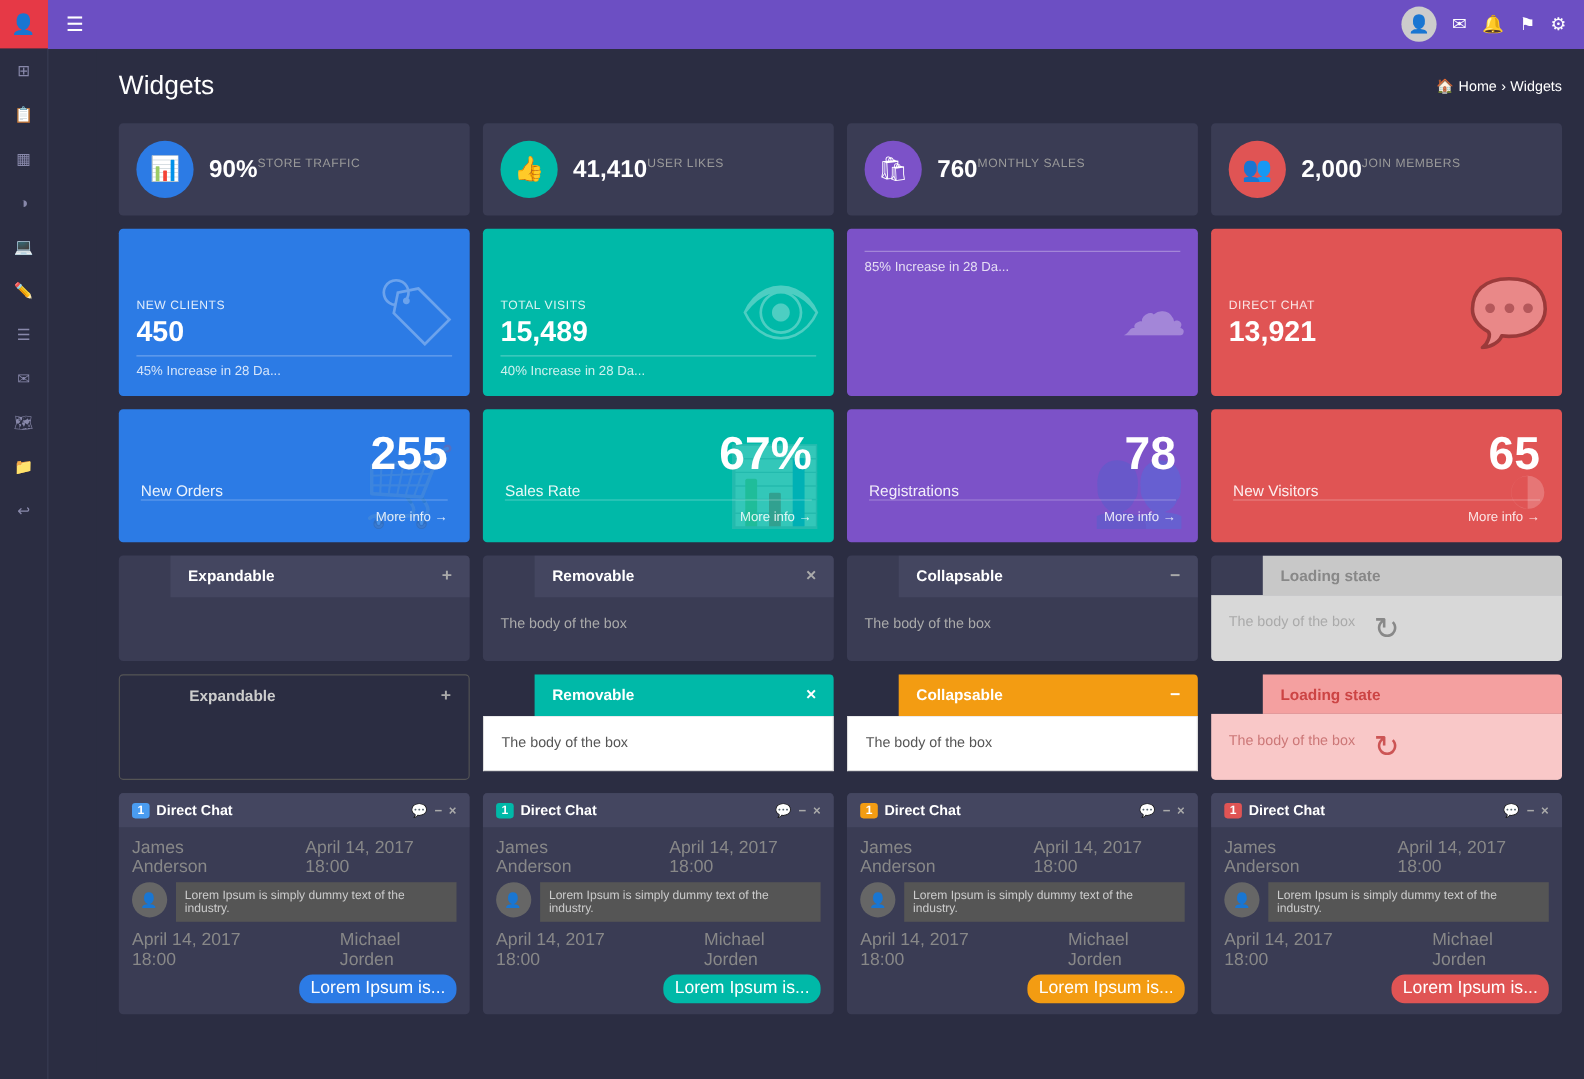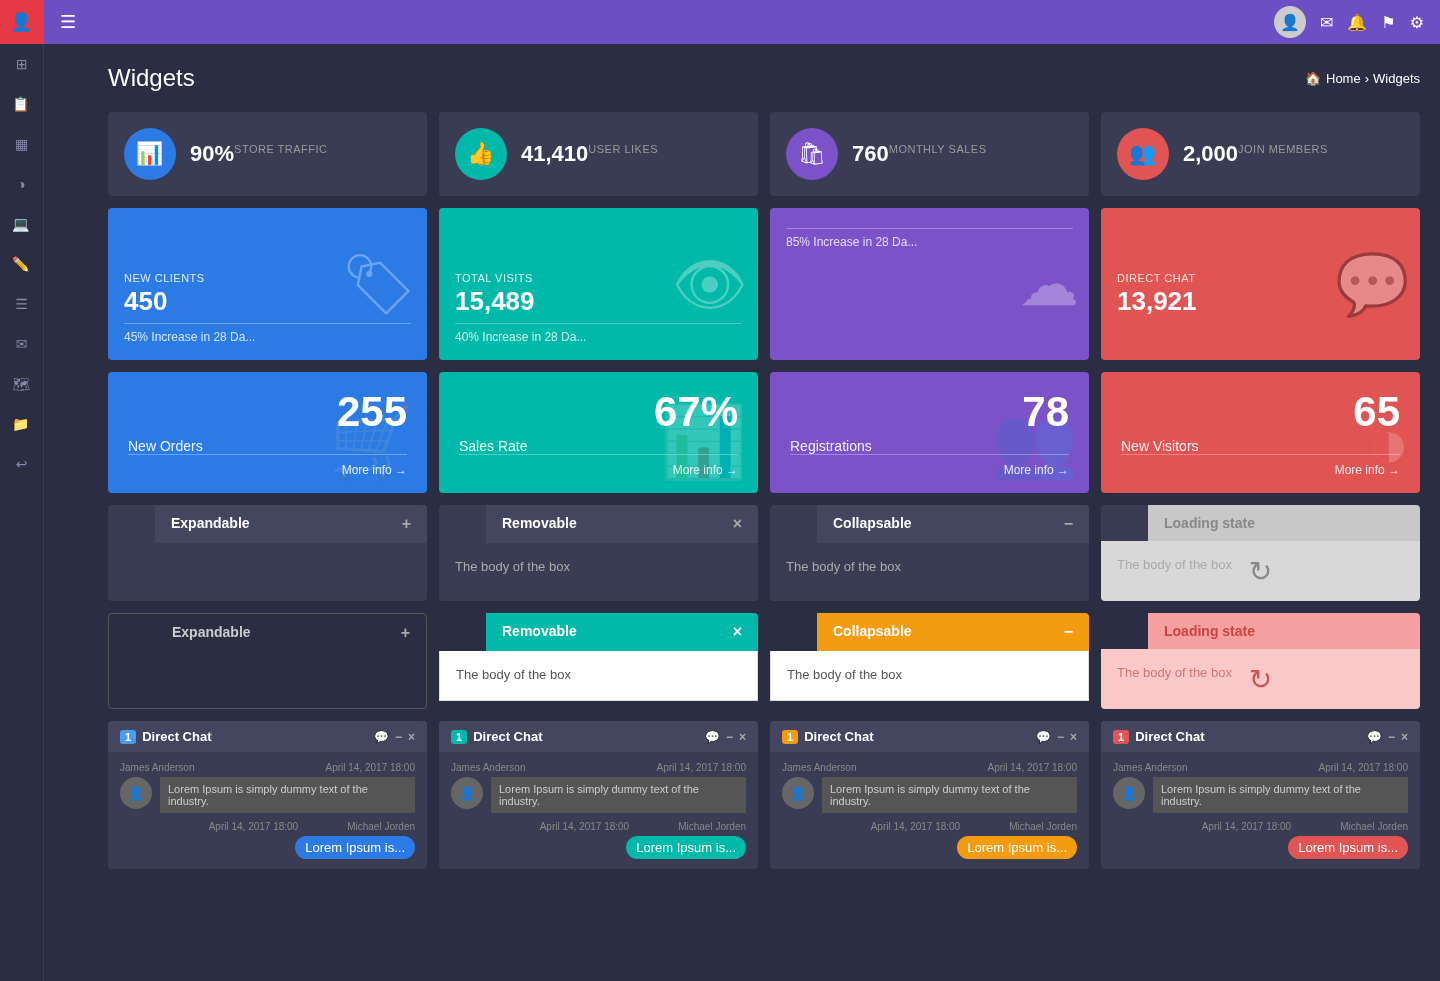--- a/index.html
+++ b/index.html
@@ -217,22 +217,22 @@
       background: #4a9cf0;
       color: #fff;
       border-radius: 3px;
       padding: 1px 5px;
       font-size: 11px;
     }
     .chat-body { padding: 10px 12px; }
     .chat-msg { display: flex; gap: 8px; margin-bottom: 8px; }
     .chat-avatar { width: 32px; height: 32px; border-radius: 50%; background: #666; flex-shrink: 0; display: flex; align-items: center; justify-content: center; font-size: 13px; overflow: hidden; }
     .chat-msg-content { background: #555; border-radius: 0; padding: 6px 8px; font-size: 11px; color: #ccc; flex: 1; }
-    .chat-meta { display: flex; justify-content: space-between; font-size: 10px; color: #888; margin-bottom: 4px; gap: 43px; }
-    .chat-bubble { display: inline-block; background: #4a9cf0; color: #fff; padding: 4px 10px; border-radius: 12px; font-size: 13px; }
+    .chat-meta { display: flex; justify-content: space-between; font-size: 16px; color: #888; margin-bottom: 4px; gap: 43px; }
+    .chat-bubble { display: inline-block; background: #4a9cf0; color: #fff; padding: 4px 10px; border-radius: 12px; font-size: 16px; }
 
     
     .bg-blue { background: #2c7be5; }
     .bg-teal { background: #00b9a8; }
     .bg-purple { background: #7c52c8; }
     .bg-red { background: #e05454; }
     .bg-orange { background: #f39c12; }
   </style>
 </head>
 <body>

